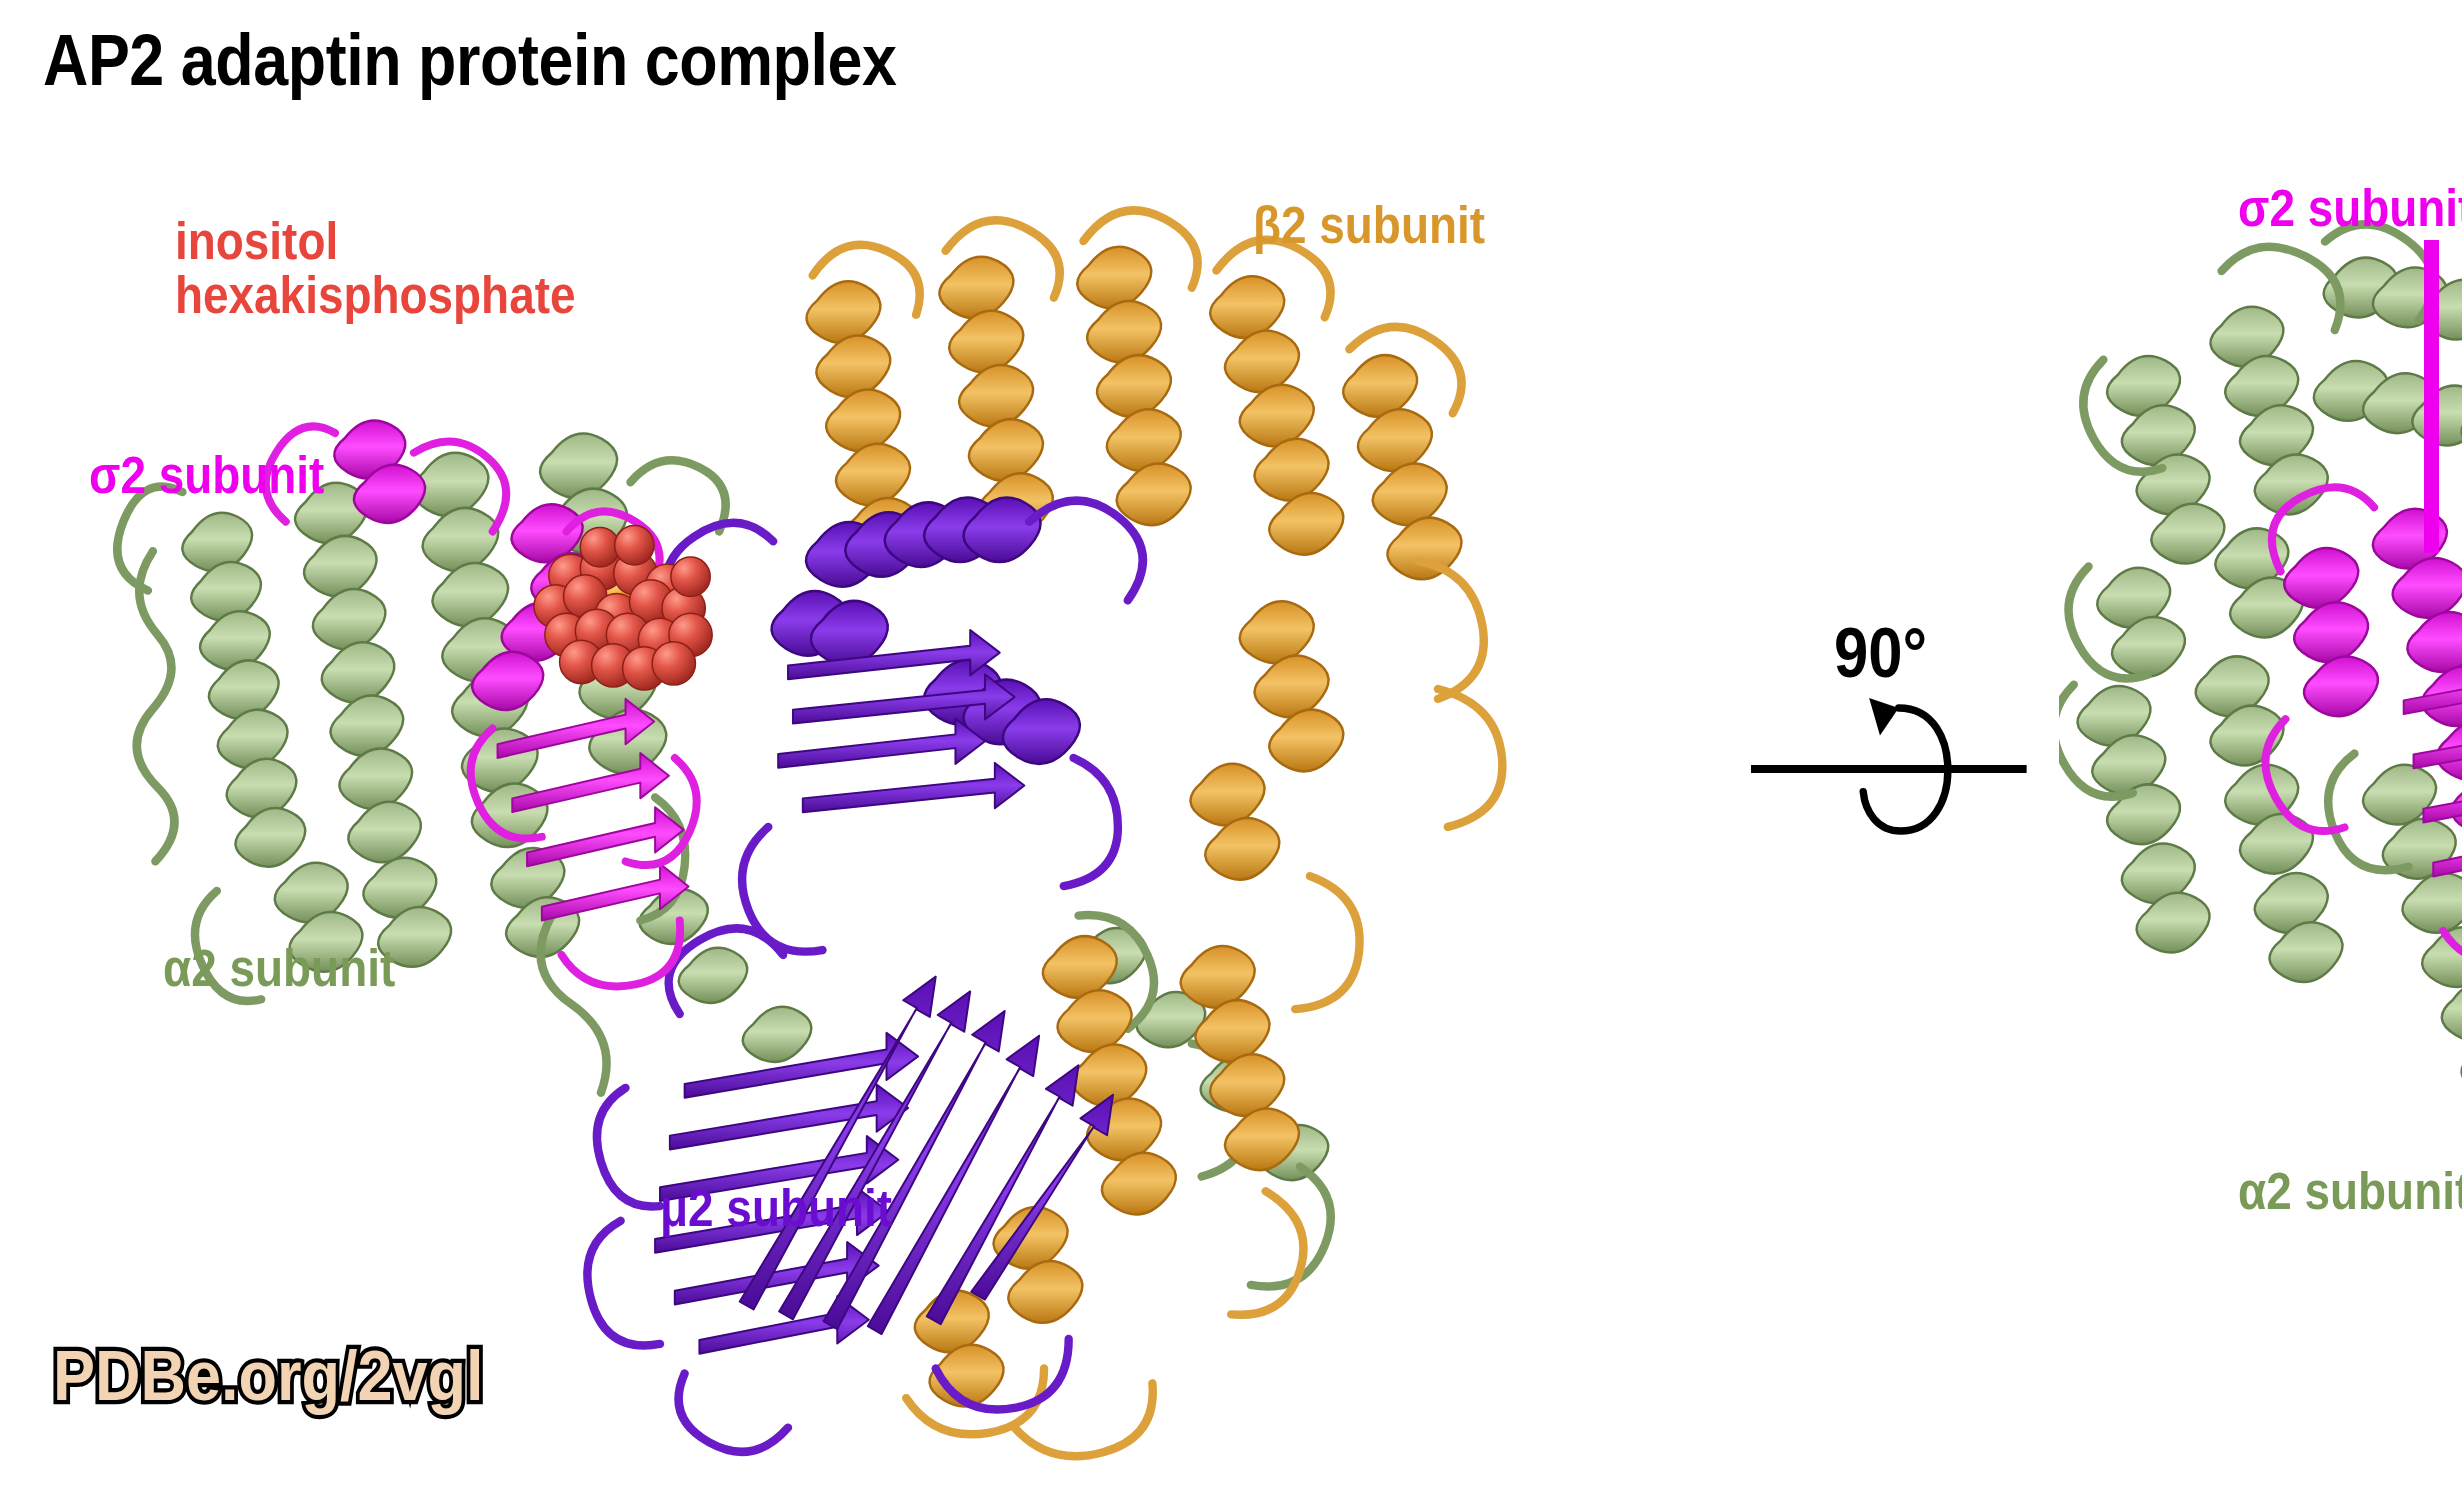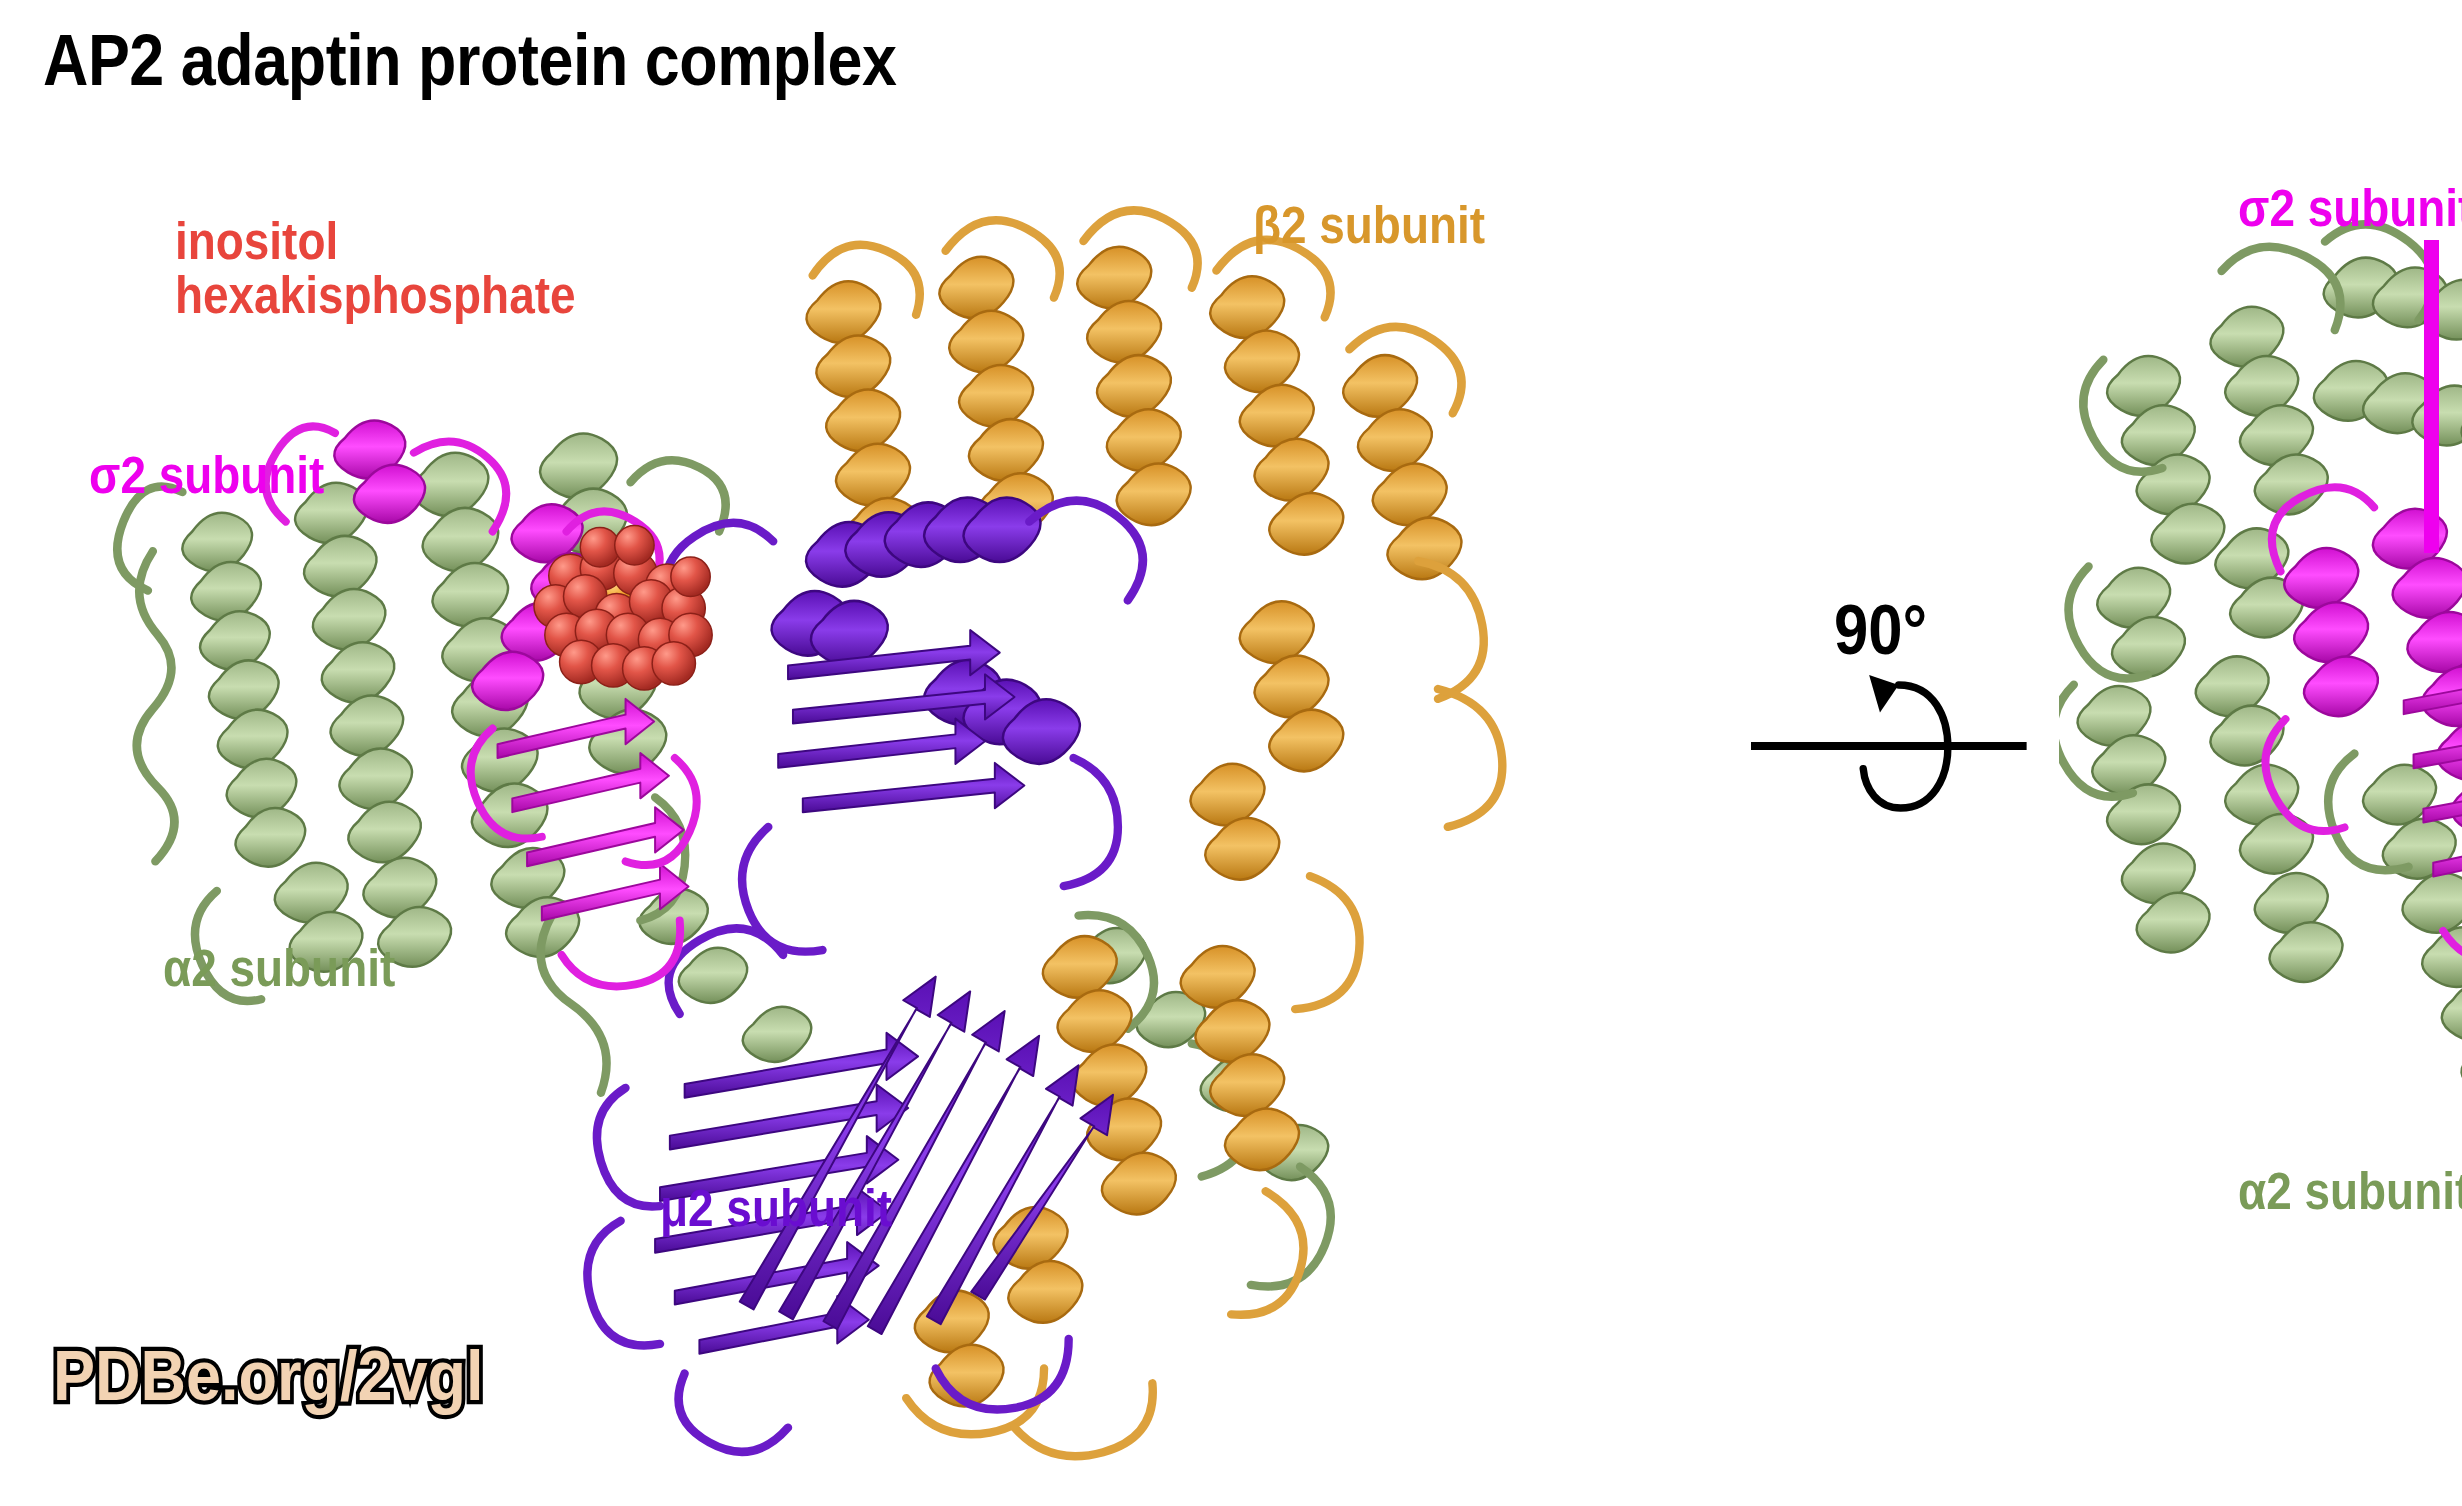--- a/index.html
+++ b/index.html
@@ -36,21 +36,21 @@
   .lbl-alpha-r  {left:2238px; top:1165px; font-size:51px; color:#7A9B58; transform:scaleX(0.90);}
 
   
   #sigma-leader{
     position:absolute;left:2424px;top:240px;width:15.3px;height:313px;
     background:#EE00EE;
   }
 
   
   #rotate-icon{
-    position:absolute;left:1751px;top:590px;width:315px;height:236px;
+    position:absolute;left:1751px;top:613px;width:315px;height:236px;
   }
   #rotate-icon .deg-text{
     position:absolute;left:83px;top:0px;
     font-size:70px;font-weight:bold;color:#000000;
     transform:scaleX(0.88);transform-origin:left top;white-space:nowrap;
   }
   #rotate-icon svg{position:absolute;left:0;top:74px;}
 
   
   #pdbe-watermark{

